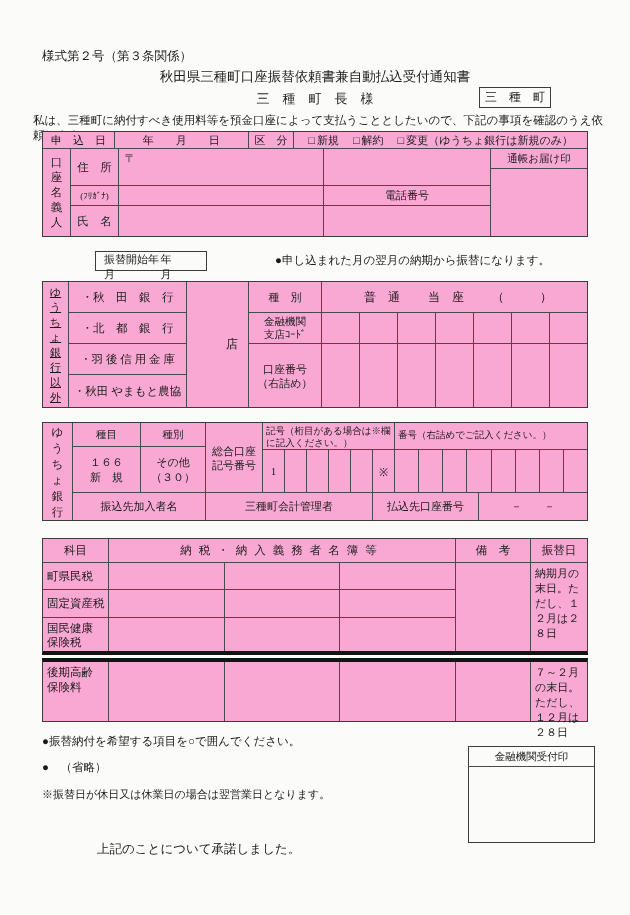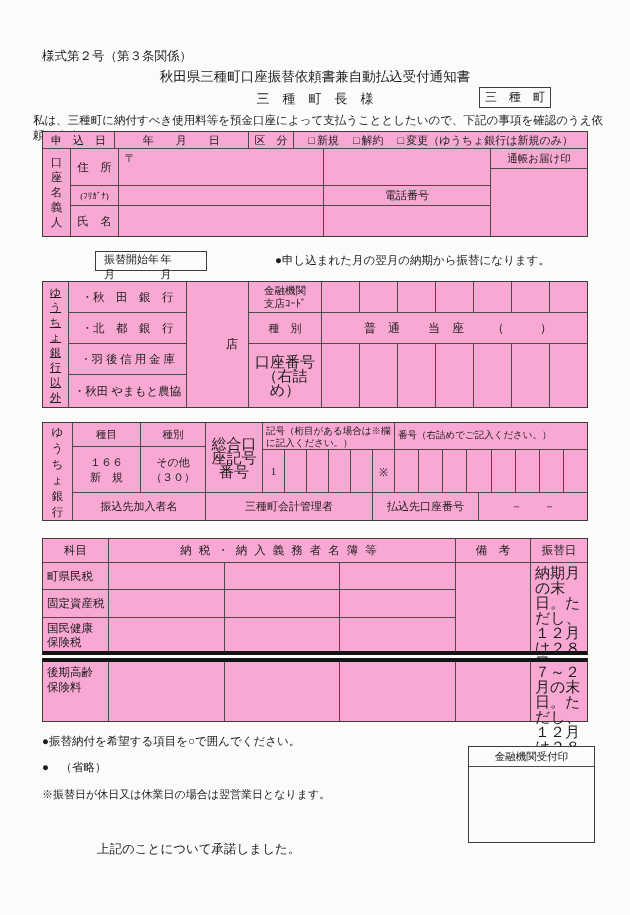--- a/index.html
+++ b/index.html
@@ -20,21 +20,21 @@
   .bl  { border-left:1px solid #4a4a4a; } .f105{ font-size:10.5px; } .f11 { font-size:11px; }
   .f115{ font-size:11.5px; } .f125{ font-size:12.5px; }
   .vtext { display:block; width:14px; word-break:break-all; line-height:15px;
            text-align:center; font-size:11.5px; }
   .ul { text-decoration:underline; }
   .minis { display:flex; flex:1; }
   .minis > div { flex:1; display:flex; align-items:center; justify-content:center; font-size:11px; }
   .minis > div + div { border-left:1px solid #4a4a4a; }
   .opt { display:inline-flex; align-items:center; margin-right:14px; font-size:11px; white-space:nowrap; }
   .opt .box { margin-right:2px; font-size:11px; }
-  .wrapcell { padding:3px 4px; font-size:15px; line-height:14px; }
+  .wrapcell { padding:3px 4px; font-size:11px; line-height:14px; }
   .thickb { border-bottom:4px solid #141414; }
   .thickt { border-top:4px solid #141414; }
 </style>
 </head>
 <body>
 
 <div class="page">
 
   <div class="abs f125" style="left:42px;top:48px;">様式第２号（第３条関係）</div>
   <div class="abs" style="left:0;top:68px;width:630px;text-align:center;font-size:13.5px;">秋田県三種町口座振替依頼書兼自動払込受付通知書</div>
@@ -107,40 +107,40 @@
         <div class="c bb f115" style="height:31px;">・秋　田　銀　行</div>
         <div class="c bb f115" style="height:31px;">・北　都　銀　行</div>
         <div class="c bb f115" style="height:31px;">・羽 後 信 用 金 庫</div>
         <div class="c f115" style="flex:1;">・秋田 やまもと農協</div>
       </div>
       <div class="bl" style="width:62px;display:flex;align-items:center;justify-content:flex-end;padding-right:10px;font-size:12px;">
         <span>店</span>
       </div>
       <div class="col bl" style="flex:1;">
         <div class="row bb" style="height:31px;">
-          <div class="col c br f105" style="width:73px;line-height:13px;">
-            <span>金融機関</span>
-            <span>支店ｺｰﾄﾞ</span>
-          </div>
-          <div class="minis">
-            <div></div>
-              <div></div>
-              <div></div>
-              <div></div>
-              <div></div>
-              <div></div>
-              <div></div>
-          </div>
-        </div>
-        <div class="row bb" style="height:31px;">
           <div class="c br f11" style="width:73px;">種　別</div>
           <div style="flex:1;display:flex;align-items:center;gap:28px;padding-left:42px;font-size:12px;">
             <span>普　通</span>
             <span>当　座</span>
             <span>（　　　）</span>
+          </div>
+        </div>
+        <div class="row bb" style="height:31px;">
+          <div class="col c br f105" style="width:73px;line-height:13px;">
+            <span>金融機関</span>
+            <span>支店ｺｰﾄﾞ</span>
+          </div>
+          <div class="minis">
+            <div></div>
+              <div></div>
+              <div></div>
+              <div></div>
+              <div></div>
+              <div></div>
+              <div></div>
           </div>
         </div>
         <div class="row" style="flex:1;">
           <div class="c br wrapcell" style="width:73px;">口座番号（右詰め）</div>
           <div class="minis">
             <div></div>
               <div></div>
               <div></div>
               <div></div>
               <div></div>

